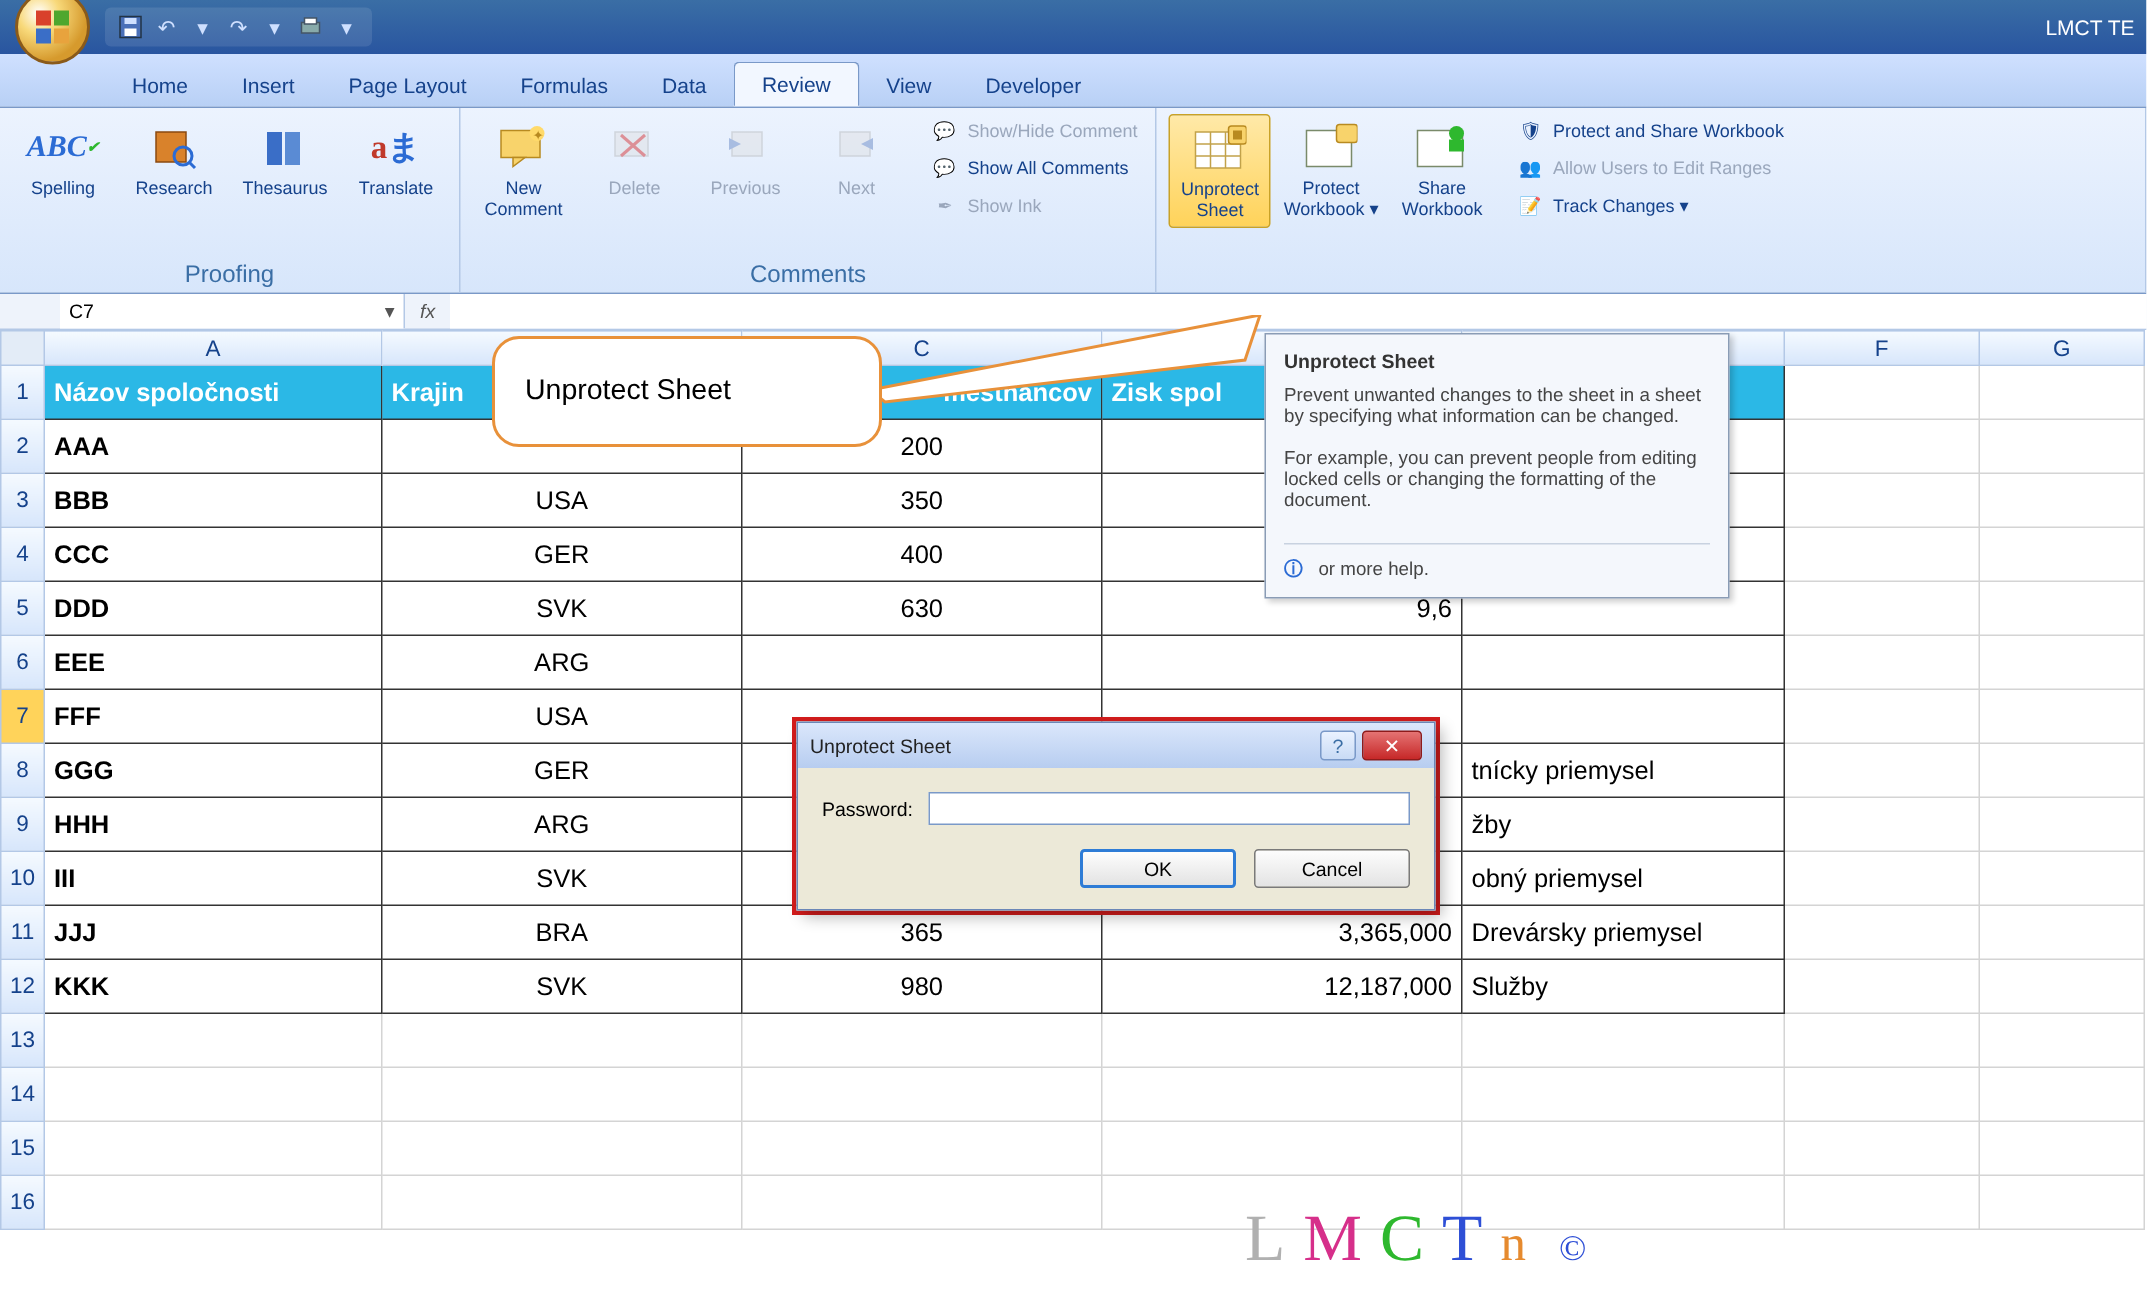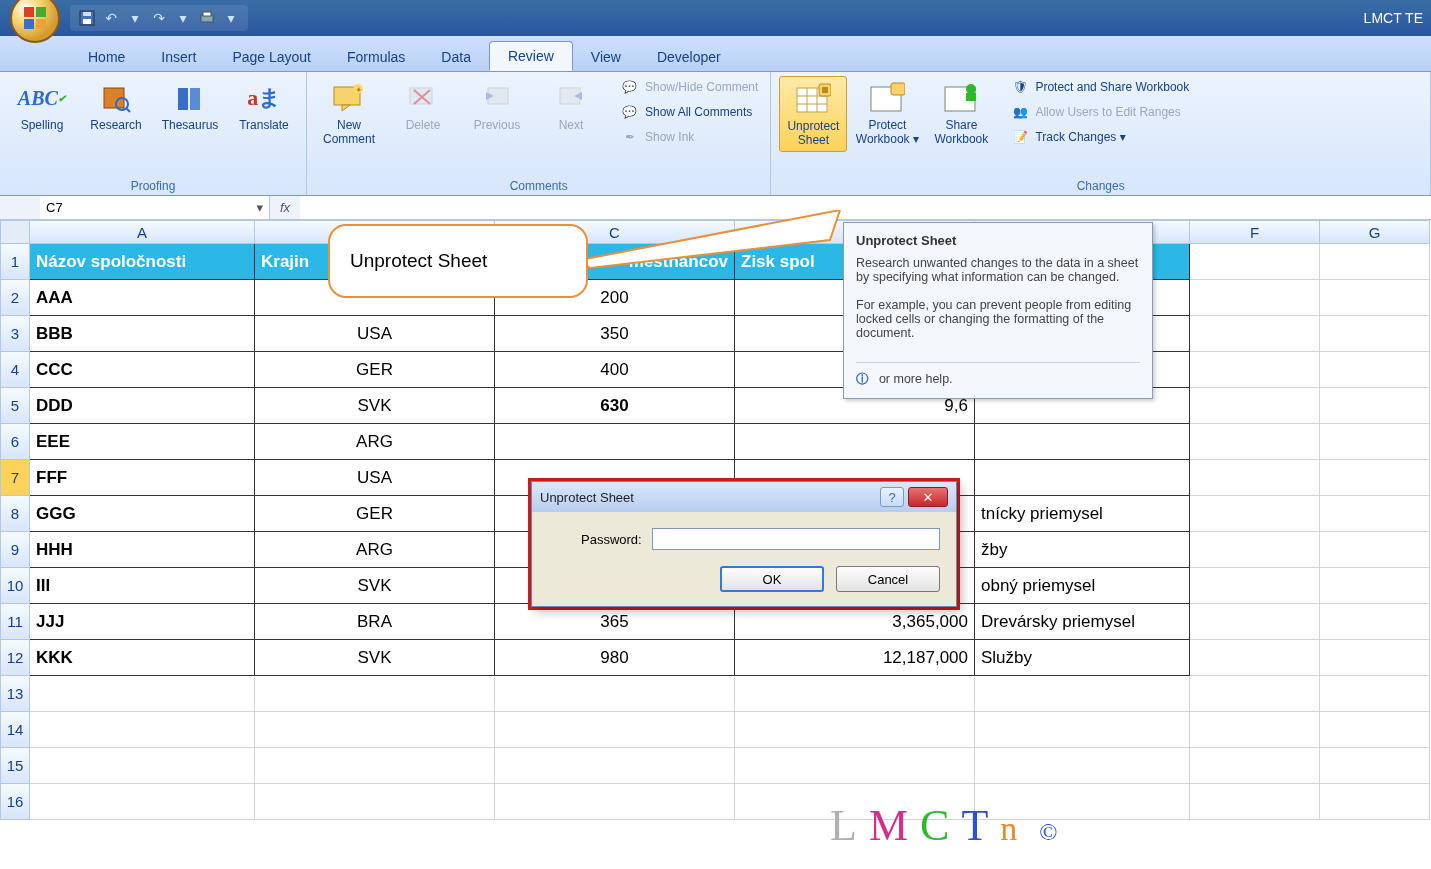--- a/index.html
+++ b/index.html
@@ -16,21 +16,21 @@
 
   
   .tabs { height: 36px; background: linear-gradient(#cfe0ff, #b8d0f5); display: flex; align-items: flex-end; padding-left: 70px; border-bottom: 1px solid #7a99c8; }
   .tab { padding: 6px 18px; color: #15428b; font-size: 14px; cursor: pointer; }
   .tab.active { background: #f2f7ff; border: 1px solid #7a99c8; border-bottom-color: #f2f7ff; border-radius: 4px 4px 0 0; color: #15428b; font-weight: 500; }
 
   
   .ribbon { height: 124px; background: linear-gradient(#ecf3fe, #d7e6fb); display: flex; border-bottom: 1px solid #7a99c8; }
   .group { border-right: 1px solid #b3c8e6; padding: 4px 8px 0 8px; display: flex; flex-direction: column; }
   .group-body { flex: 1; display: flex; align-items: flex-start; gap: 6px; }
-  .group-label { text-align: center; color: #3a6ea5; font-size: 12px; padding: 2px 0; }
+  .group-label { text-align: center; color: #3a6ea5; font-size: 16px; padding: 2px 0; }
   .rbtn-large { display: flex; flex-direction: column; align-items: center; width: 68px; padding: 4px 2px; color: #15428b; font-size: 12px; text-align: center; cursor: pointer; border-radius: 3px; }
   .rbtn-large.selected { background: linear-gradient(#ffe9a8, #ffd35a); border: 1px solid #c9a227; }
   .rbtn-large.disabled { color: #9aa7bc; }
   .rbtn-large .ico { width: 36px; height: 36px; margin-bottom: 2px; display:flex; align-items:center; justify-content:center; }
   .rbtn-small { display: flex; align-items: center; gap: 6px; color: #15428b; font-size: 12px; padding: 2px 4px; white-space: nowrap; cursor: pointer;}
   .rbtn-small.disabled { color:#9aa7bc; }
   .rbtn-small .sico { width: 18px; height: 18px; display:flex; align-items:center; justify-content:center;}
   .vstack { display: flex; flex-direction: column; gap: 3px; justify-content: center; }
 
   
@@ -60,21 +60,21 @@
   .supertip h4 { font-weight:bold; margin-bottom:8px; font-size:13px; color:#333;}
   .supertip hr { border:none; border-top:1px solid #c8d2e0; margin:8px 0;}
 
   
   .dialog-overlay { position:absolute; top:478px; left:528px; width:432px; border:3px solid #d41c1c; z-index:40;}
   .dialog { background:#ece9d8; border:1px solid #6b87b7; box-shadow: 4px 4px 10px rgba(0,0,0,0.3);}
   .dlg-titlebar { background: linear-gradient(#dbe7fb, #b7cdf0); height:30px; display:flex; align-items:center; padding:0 8px; font-size:13px; color:#222;}
   .dlg-titlebar .spacer{flex:1;}
   .dlg-help { width:24px; height:20px; background:linear-gradient(#eaf2ff,#c9dbf5); border:1px solid #7a99c8; border-radius:3px; display:flex;align-items:center;justify-content:center; color:#3a6ea5; margin-right:4px;}
   .dlg-close { width:40px; height:20px; background:linear-gradient(#e57373,#c62828); border:1px solid #8e1b1b; border-radius:3px; display:flex;align-items:center;justify-content:center; color:#fff;}
-  .dlg-body { padding:16px; display:flex; align-items:center; gap:10px;margin-left:33px;}
+  .dlg-body { padding:16px; display:flex; align-items:center; gap:10px;}
   .dlg-body input { flex:1; height:22px; border:1px solid #7a99c8; padding:0 4px; }
   .dlg-buttons { display:flex; justify-content:flex-end; gap:12px; padding: 0 16px 14px 16px;}
   .dlg-buttons button { width:104px; height:26px; background:linear-gradient(#fdfdfd,#e3e3e3); border:1px solid #7a7a7a; border-radius:3px; font-size:13px;}
   .dlg-buttons button.default { border:2px solid #2e7cd6; }
 
   
   .watermark { position:absolute; left:830px; top:800px; font-size:44px; font-family: "Comic Sans MS", cursive; letter-spacing: 12px; }
   .watermark span:nth-child(1){color:#b0b0b0;} .watermark span:nth-child(2){color:#d62f8a;}
   .watermark span:nth-child(3){color:#2eb82e;} .watermark span:nth-child(4){color:#2e4fd6;}
   .watermark span:nth-child(5){color:#e68a2e; font-size:34px;} .watermark span:nth-child(6){color:#2e4fd6; font-size:24px; margin-left:10px;}
@@ -267,21 +267,20 @@
         <div class="rbtn-small disabled">
             <span class="sico">👥</span>
             <span>Allow Users to Edit Ranges</span>
           </div>
         <div class="rbtn-small">
             <span class="sico">📝</span>
             <span><span>Track Changes</span> ▾</span>
           </div>
       </div>
     </div>
-    <div class="group-label">Changes</div>
   </div>
 </div>
 
 <div class="fxbar">
   <div class="namebox">
     <input value="C7" style="">
     <span class="dd">▾</span>
   </div>
   <div class="fxbtns">
     <span style="font-style:italic; color:#555;">fx</span>
@@ -426,21 +425,21 @@
           <td>
             <div class="rowhead" style="height:36px">5</div>
           </td>
           <td>
             <div class="cell bold" style="width:225px;height:36px">DDD</div>
           </td>
           <td>
             <div class="cell" style="width:240px;height:36px;justify-content:center;">SVK</div>
           </td>
           <td>
-            <div class="cell" style="width:240px;height:36px;justify-content:center;font-weight:bold;">630</div>
+            <div class="cell" style="width:240px;height:36px;justify-content:center;">630</div>
           </td>
           <td>
             <div class="cell" style="width:240px;height:36px;justify-content:flex-end;">9,6</div>
           </td>
           <td>
             <div class="cell" style="width:215px;height:36px"></div>
           </td>
           <td>
             <div class="emptycell" style="width:130px;height:36px"></div>
           </td>
@@ -741,21 +740,21 @@
 <svg class="callout-tail" width="280" height="60">
   <path d="M 0 40 Q 120 50 260 -30" fill="none"></path>
   <polygon points="0,50 260,0 250,30 10,58" fill="#fff" stroke="#e8913a" stroke-width="2"></polygon>
 </svg>
 <div class="callout">
   <span>Unprotect Sheet</span>
 </div>
 
 <div class="supertip">
   <h4>Unprotect Sheet</h4>
-  <p>Research unwanted changes to the data in a sheet by specifying what information can be changed.</p><br>
+  <p>Prevent unwanted changes to the sheet in a sheet by specifying what information can be changed.</p><br>
   <p>For example, you can prevent people from editing locked cells or changing the formatting of the document.</p><br>
   <hr>
   <p><span style="color:#2b6bd4; font-weight:bold;">ⓘ</span> &nbsp; <span>or more help.</span></p>
 </div>
 
 <div class="dialog-overlay">
   <div class="dialog">
     <div class="dlg-titlebar">
       <span>Unprotect Sheet</span>
       <span class="spacer"></span>

